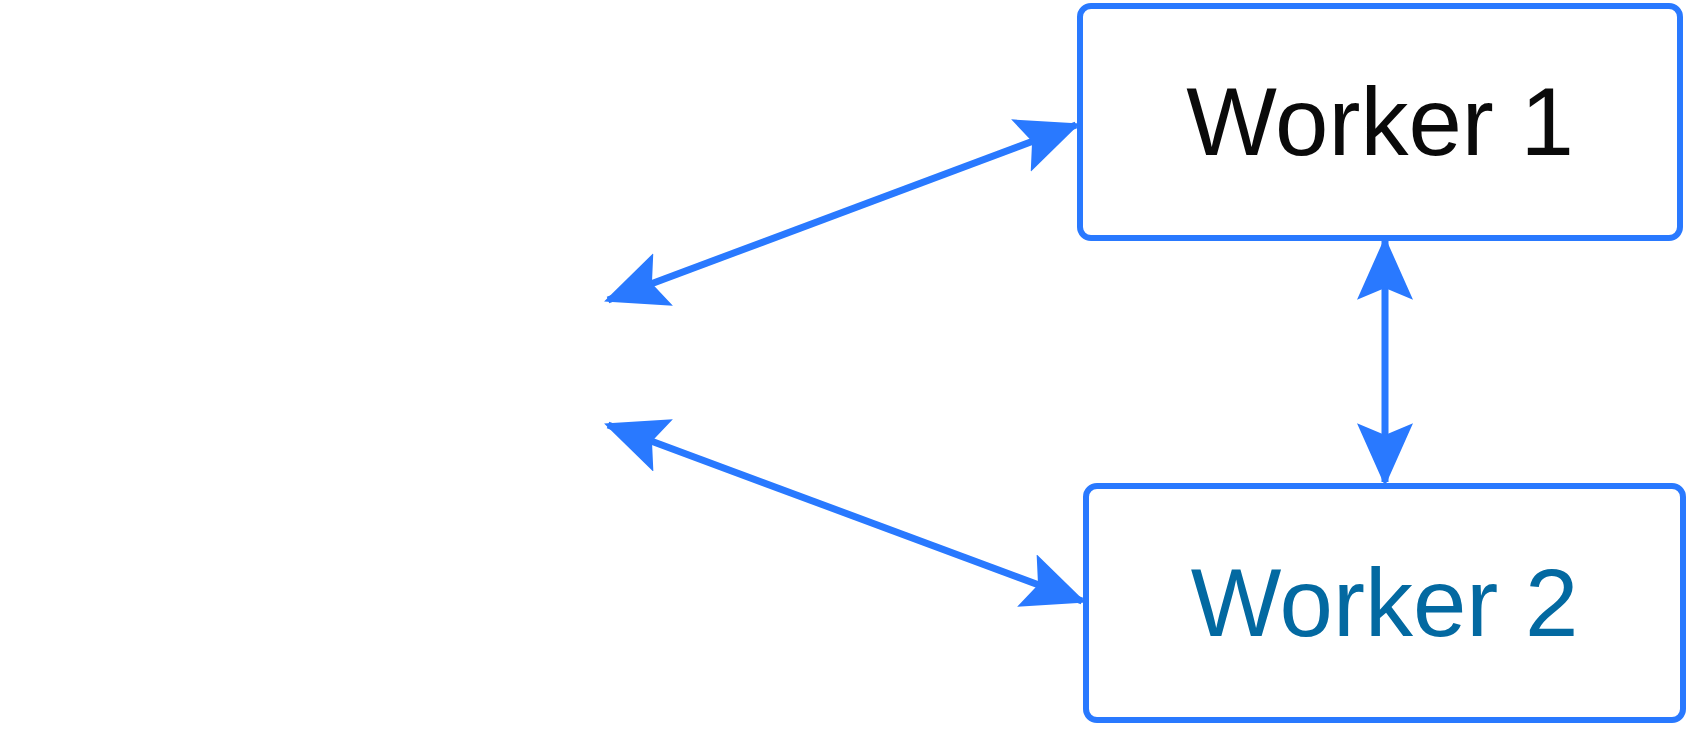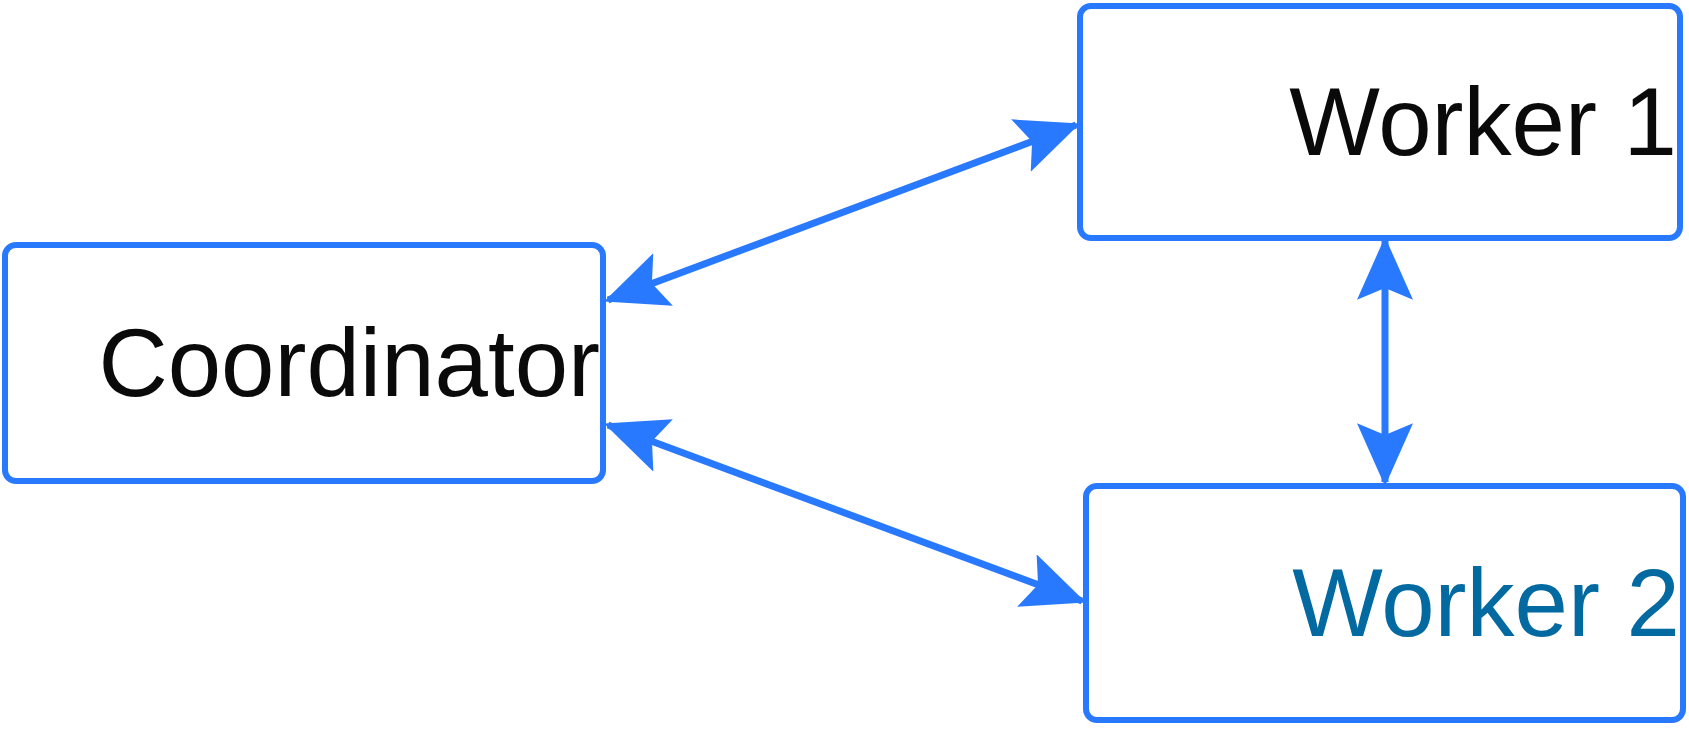--- a/index.html
+++ b/index.html
@@ -29,21 +29,21 @@
   .node {
     position: absolute;
     box-sizing: border-box;
     background: #ffffff;
     border-style: solid;
     border-color: #2979ff;
     border-width: 6px;
     border-radius: 14px;
     display: flex;
     align-items: center;
-    justify-content: flex-end;
+    justify-content: center;
   }
   .node-label {
     color: #0a0a0a;
     font-family: "Liberation Sans", sans-serif;
     font-size: 96px;
     font-weight: 400;
     line-height: 1;
     letter-spacing: 0px;
     white-space: nowrap;
     user-select: none;
@@ -88,23 +88,20 @@
 
     <g>
       <line id="edge-line-1" x1="608" y1="425" x2="1082" y2="601" stroke="#2979ff" stroke-width="7" marker-start="url(#arrow-start)" marker-end="url(#arrow-end)"></line>
     </g>
 
     <g>
       <line id="edge-line-2" x1="1385" y1="241" x2="1385" y2="482" stroke="#2979ff" stroke-width="7" marker-start="url(#arrow-start)" marker-end="url(#arrow-end)"></line>
     </g>
   </svg>
 
-  <div class="node" id="node-coordinator" style="left: 2px; top: 242px; width: 604px; height: 242px; border-width: 6px; border-radius: 14px; border-color: rgb(41, 121, 255); background: rgb(255, 255, 255);">
-    <span class="node-label" style="font-size: 96px; color: rgb(10, 10, 10);">Coordinator</span>
-  </div>
 
   <div class="node" id="node-worker-1" style="left: 1077px; top: 3px; width: 606px; height: 238px; border-width: 6px; border-radius: 14px; border-color: rgb(41, 121, 255); background: rgb(255, 255, 255);">
     <span class="node-label" style="font-size: 96px; color: rgb(10, 10, 10);">Worker 1</span>
   </div>
 
   <div class="node" id="node-worker-2" style="left: 1083px; top: 483px; width: 603px; height: 240px; border-width: 6px; border-radius: 14px; border-color: rgb(41, 121, 255); background: rgb(255, 255, 255);">
     <span class="node-label" style="font-size: 96px; color: #0369a1;">Worker 2</span>
   </div>
 
 </div>

